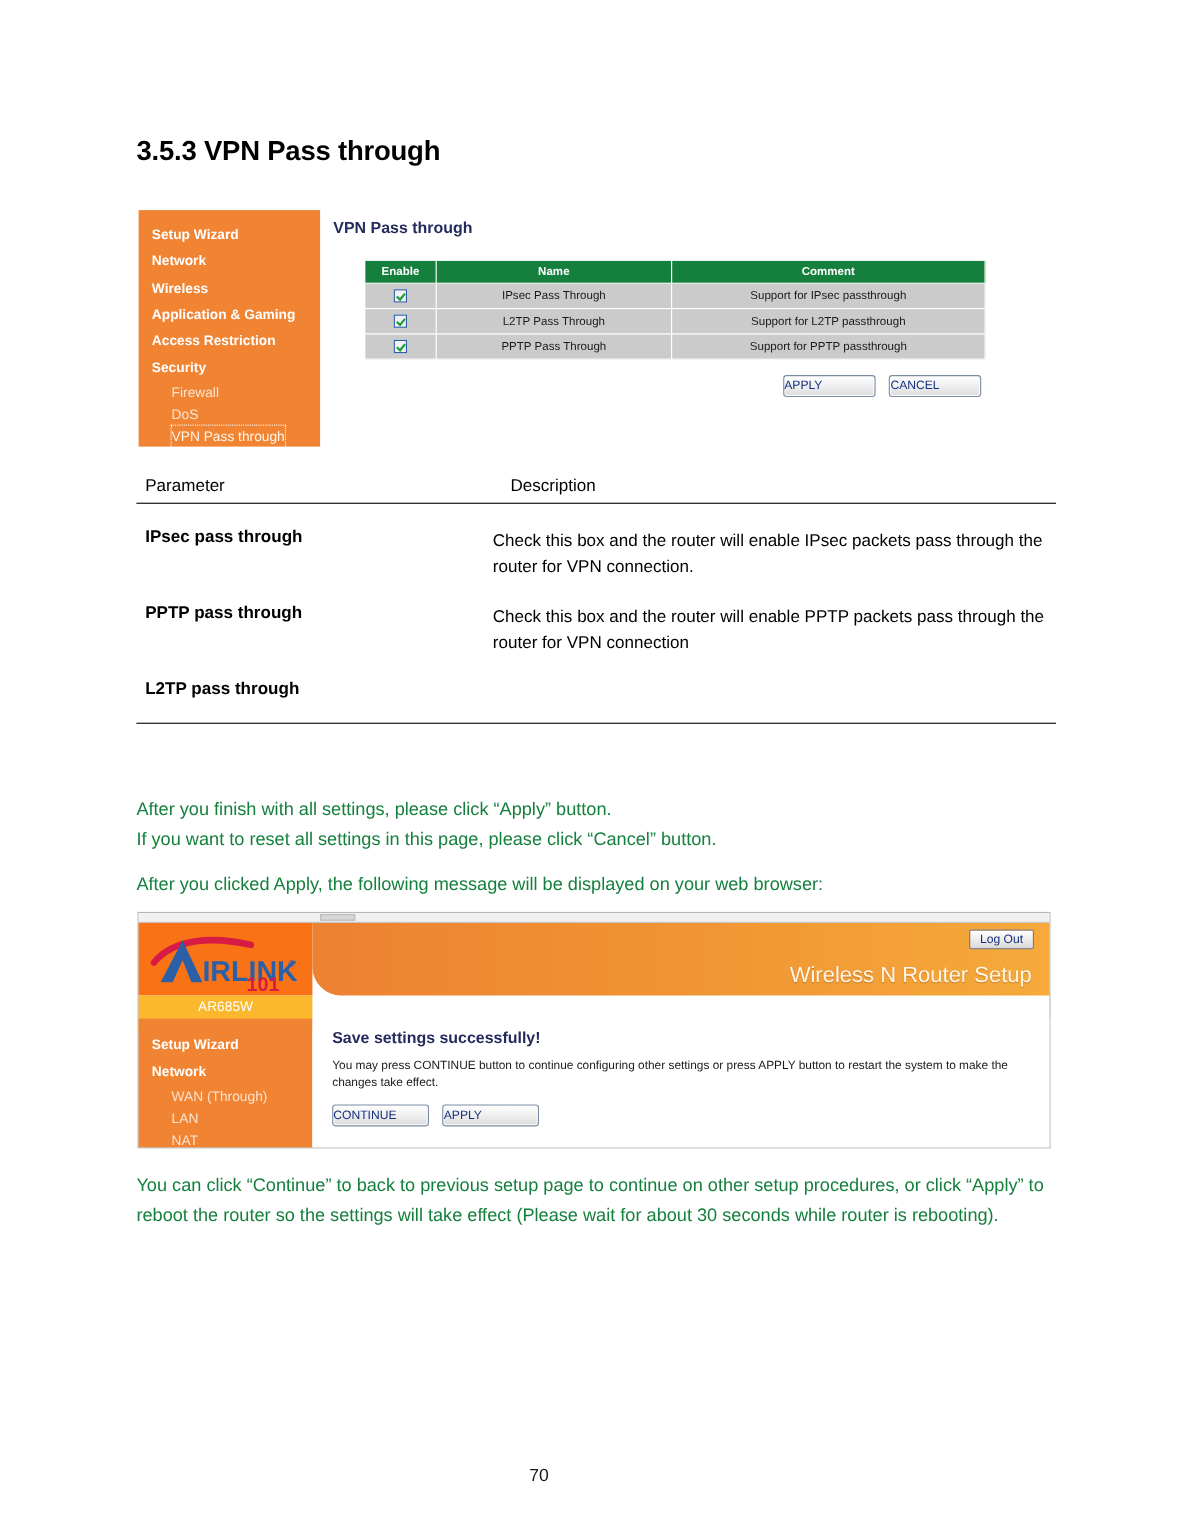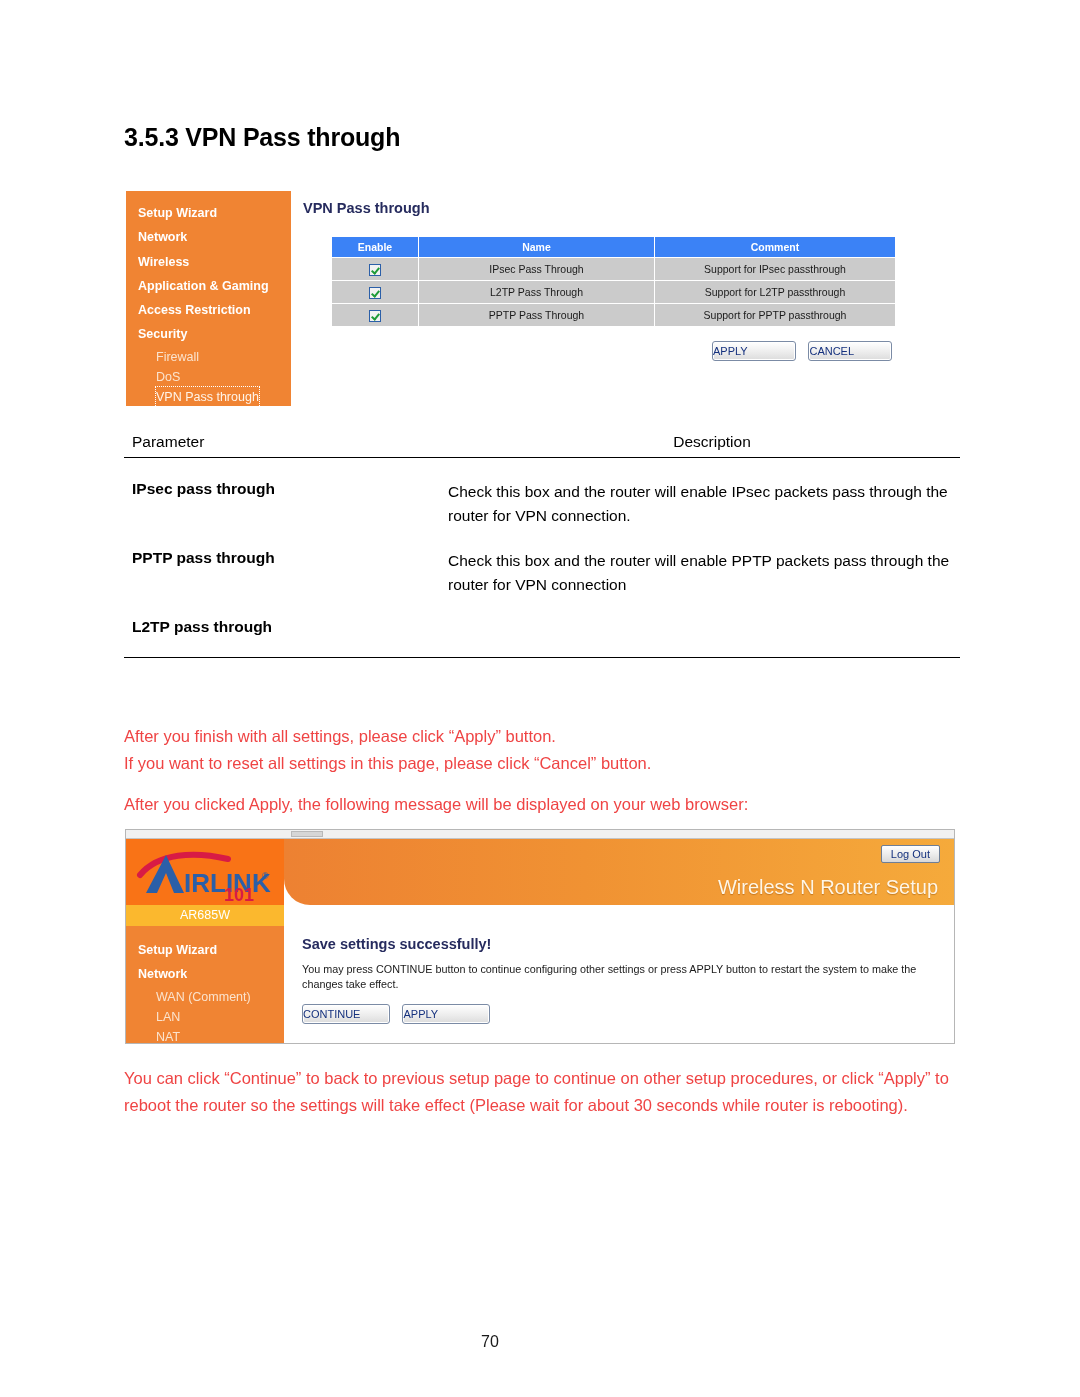--- a/index.html
+++ b/index.html
@@ -85,25 +85,25 @@
 
   table.vpn-table {
     position: absolute;
     left: 205px;
     top: 45px;
     width: 565px;
     border-collapse: collapse;
     font-size: 10.5px;
   }
   table.vpn-table th {
-    background: #3b82f6;
+    background: #15803d;
     color: #ffffff;
     font-size: 10.5px;
     font-weight: bold;
-    padding: 4px 19px;
+    padding: 4px 8px;
     border: 1px solid #ffffff;
     text-align: center;
   }
   table.vpn-table th.col-enable { width: 48px; }
   table.vpn-table th.col-name   { width: 197px; }
   table.vpn-table td {
     background: #CBCBCB;
     color: #1a1a1a;
     padding: 4px 2px;
     border: 1px solid #ffffff;
@@ -153,21 +153,21 @@
 
   
   .param-table {
     position: absolute;
     left: 124px;
     top: 418px;
     width: 836px;
     font-size: 15.5px;
   }
   .pt-col-a { width: 324px; flex: none; }
-  .pt-col-b { flex: 1; text-align: center; }
+  .pt-col-b { flex: 1; }
   .pt-head {
     padding: 0 0 6px 8px;
     font-size: 15.5px;
     color: #000;
   }
   .pt-headrow {
     display: flex;
     border-bottom: 1.5px solid #000;
   }
   .pt-body { padding-top: 22px; }
@@ -192,21 +192,21 @@
     border-bottom: 1.5px solid #000;
     margin-top: 10px;
   }
 
   
   .para {
     position: absolute;
     left: 124px;
     font-size: 16.5px;
     line-height: 27px;
-    color: #ef4444;
+    color: #15803d;
     width: 850px;
   }
   .para-1 { top: 708px; }
   .para-2 { top: 776px; }
   .para-3 { top: 1050px; }
 
   
   .shot2 {
     position: absolute;
     left: 125px;
@@ -452,21 +452,21 @@
         <div class="banner-title">Wireless N Router Setup</div>
         <div class="logout-btn">Log Out</div>
       </div>
     </div>
 
     <div class="model-badge">AR685W</div>
 
     <div class="sidebar2">
       <div class="menu-top">Setup Wizard</div>
       <div class="menu-top">Network</div>
-      <div class="menu-sub">WAN (Comment)</div>
+      <div class="menu-sub">WAN (Through)</div>
       <div class="menu-sub">LAN</div>
       <div class="menu-sub">NAT</div>
     </div>
 
     <div class="content2">
       <div class="save-title">Save settings successfully!</div>
       <div class="save-text">You may press CONTINUE button to continue configuring other settings or press APPLY button to restart the system to make the changes take effect.</div>
       <div class="save-btns">
         <span class="winbtn">CONTINUE</span>
         <span class="winbtn">APPLY</span>

